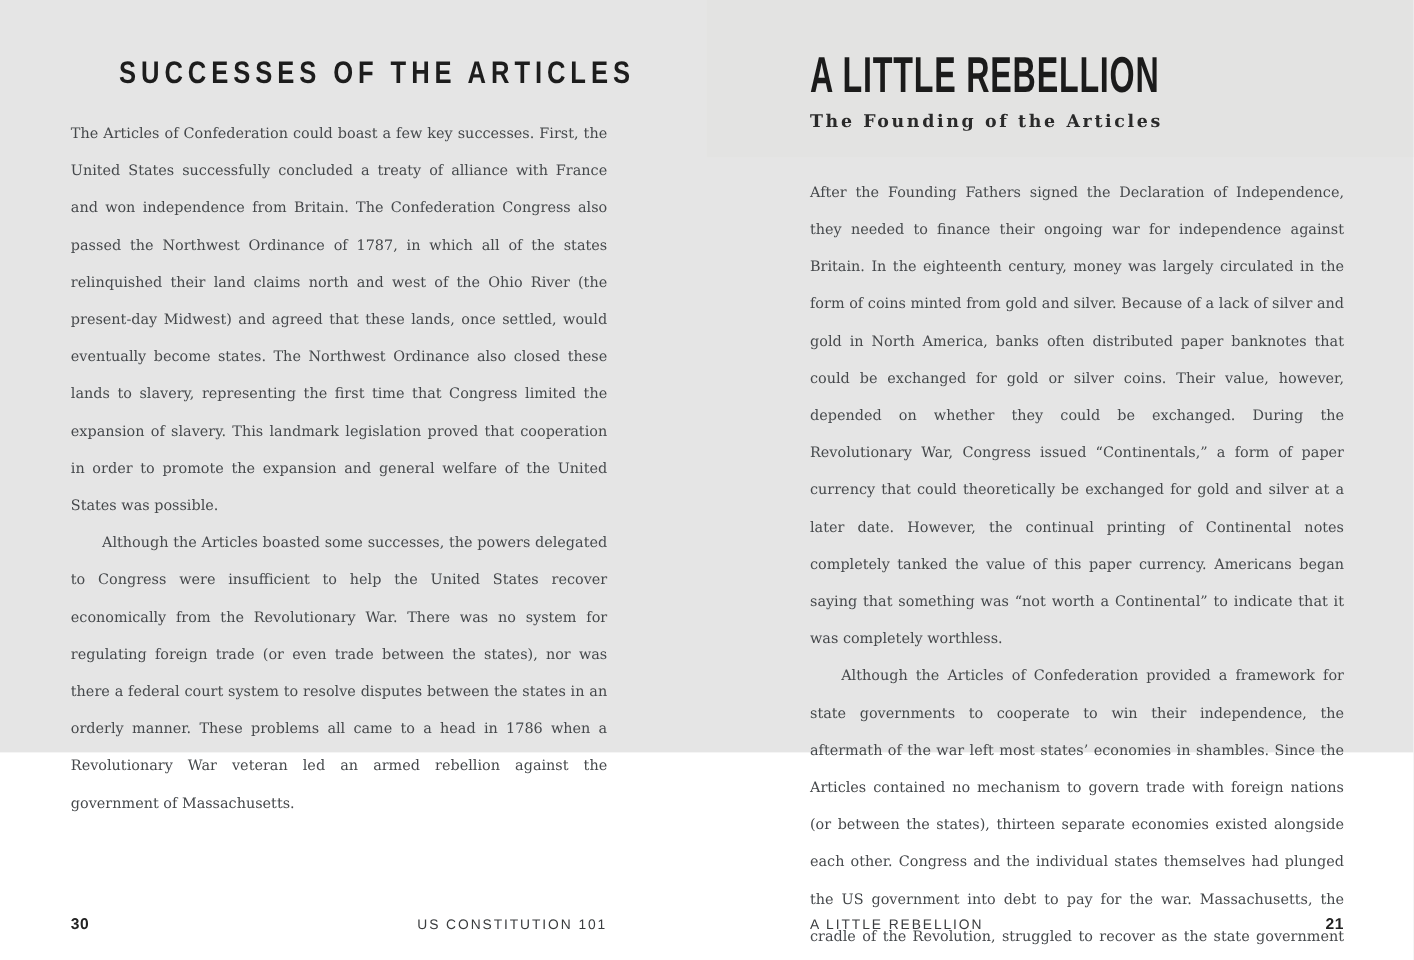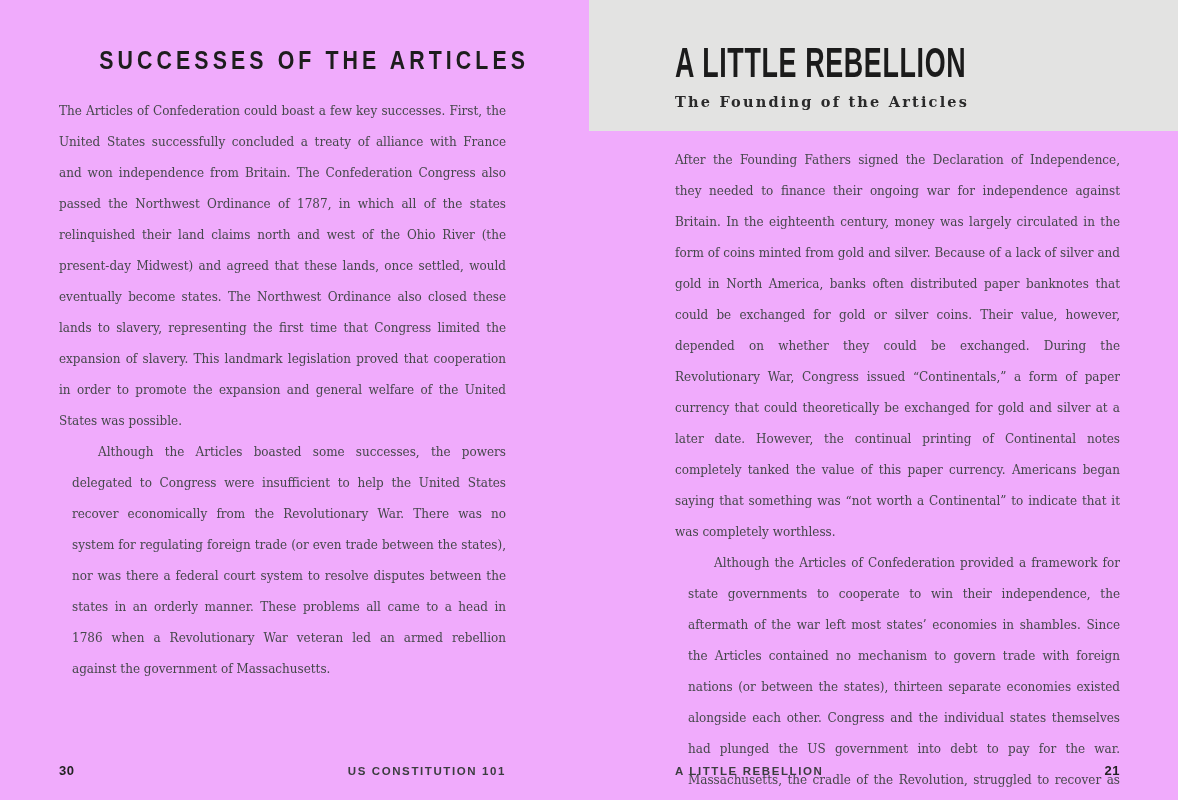--- a/index.html
+++ b/index.html
@@ -5,22 +5,22 @@
   * { margin: 0; padding: 0; box-sizing: border-box; }
   html, body { width: 1178px; height: 800px; }
   body {
     background: #ffffff;
     font-family: "DejaVu Serif", serif;
     overflow: hidden;
   }
   .spread {
     position: relative;
     width: 1178px;
-    height: 800px;
-    background: #f0abfc;
+    height: 627px;
+    background: #e5e5e5;
   }
   .page {
     position: absolute;
     top: 0;
     height: 800px;
     width: 589px;
   }
   .page.left  { left: 0; }
   .page.right { left: 589px; }
 
@@ -41,21 +41,21 @@
   .body-text {
     color: #45484b;
     font-size: 12px;
     line-height: 31px;
     text-align: justify;
     hyphens: auto;
   }
   .left-body {
     margin: 21px 83px 0 59px;
   }
-  .body-text p + p { text-indent: 26px; margin-left: 13px; }
+  .body-text p + p { text-indent: 26px; }
 
   
   .chapter-band {
     position: absolute;
     top: 0; left: 0; right: 0;
     height: 131px;
     background: #e3e3e2;
     padding-left: 86px;
   }
   .chapter-title {
@@ -97,21 +97,21 @@
   }
   .left .page-footer  { left: 59px; right: 83px; }
   .right .page-footer { left: 86px; right: 58px; }
   .page-num {
     font-weight: 700;
     font-size: 13px;
     color: #222222;
     letter-spacing: 0.5px;
   }
   .running-title {
-    font-weight: 700;
+    font-weight: 400;
     font-size: 11.5px;
     letter-spacing: 1.6px;
     color: #3b3d3f;
     margin-top: 20px;
   }
 </style>
 </head>
 <body>
 
 <div class="spread">

